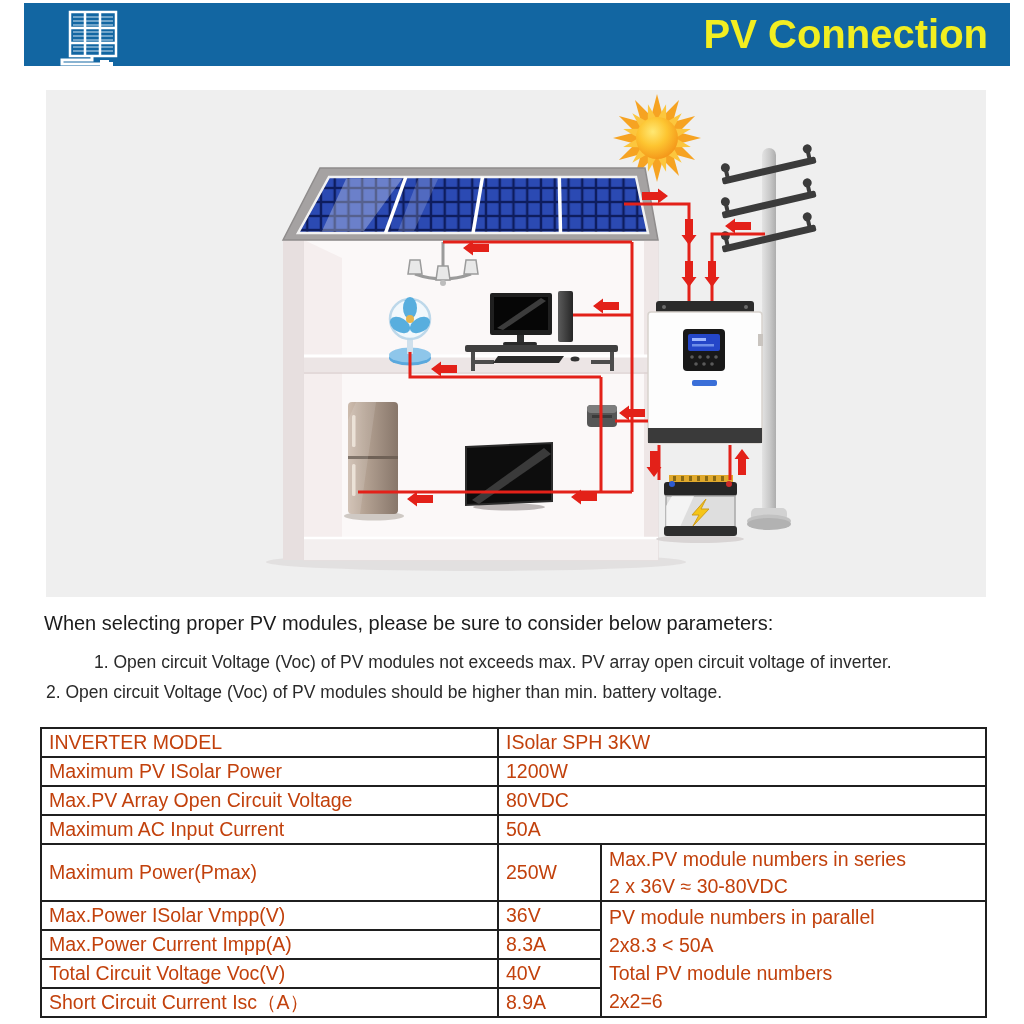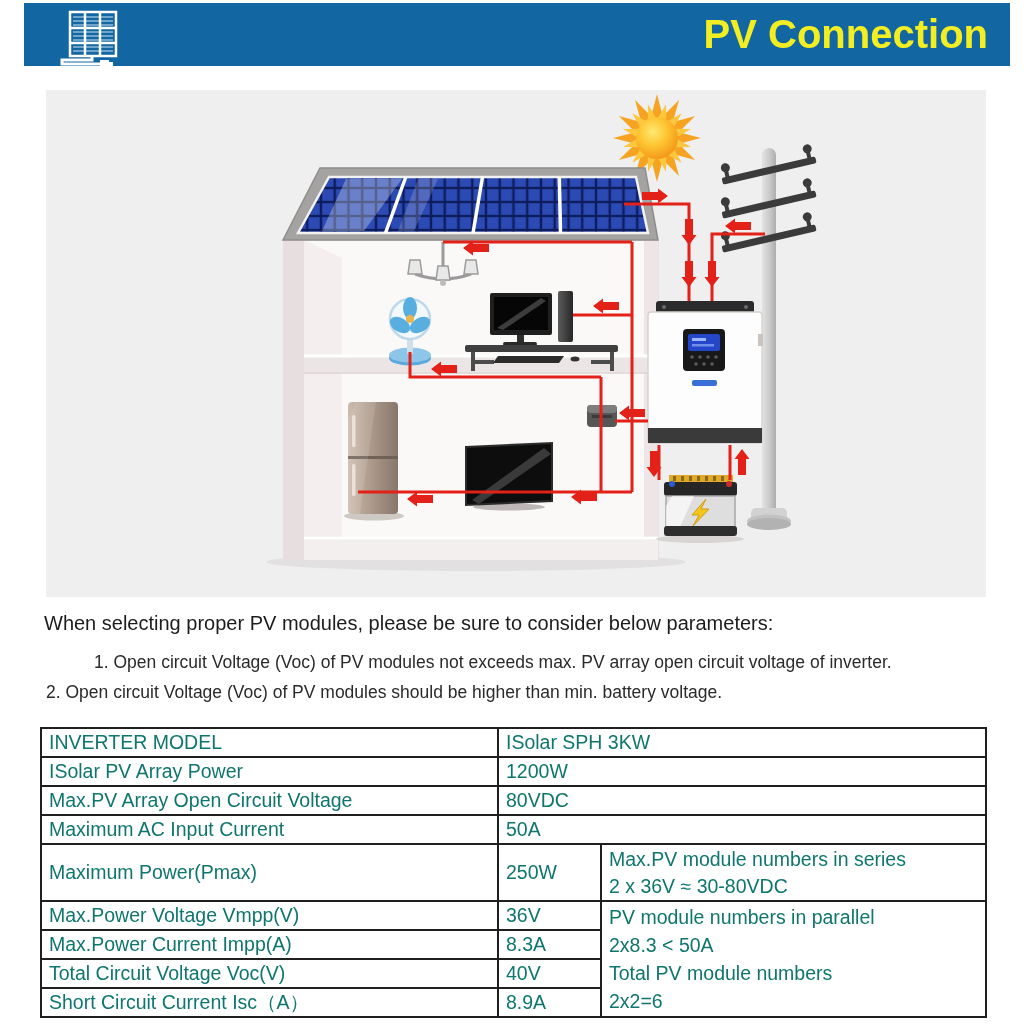--- a/index.html
+++ b/index.html
@@ -17,21 +17,21 @@
 
   
   .heading{left:44px;top:612px;width:950px;font-size:20px;color:#1c1c1c;}
   .note{left:46px;width:950px;font-size:17.5px;color:#2a2a2a;}
   .note1{top:652px;margin-left:48px;}
   .note2{top:682px;}
 
   
   .spec-table-wrap{left:40px;top:727px;}
   table.spec{border-collapse:collapse;table-layout:fixed;width:945px;
-    font-size:19.5px;color:#0f766e;}
+    font-size:19.5px;color:#c2410c;}
   table.spec td{border:2px solid #1f1f1f;padding:0 0 0 7px;vertical-align:middle;
     height:27px;white-space:nowrap;overflow:hidden;}
   table.spec td.tall{height:55px;}
   table.spec td.notes{line-height:27px;white-space:normal;}
   table.spec td.merged{line-height:28px;white-space:normal;vertical-align:middle;}
 </style>
 </head>
 <body>
 
 <div class="abs header">
@@ -320,41 +320,41 @@
         <col style="width:457px">
         <col style="width:103px">
         <col style="width:385px">
       </colgroup>
   <tbody>
         <tr>
     <td>INVERTER MODEL</td>
     <td colspan="2">ISolar SPH 3KW</td>
   </tr>
   <tr>
-    <td>ISolar PV Array Power</td>
+    <td>Maximum PV ISolar Power</td>
     <td colspan="2">1200W</td>
   </tr>
   <tr>
     <td>Max.PV Array Open Circuit Voltage</td>
     <td colspan="2">80VDC</td>
   </tr>
   <tr>
     <td>Maximum AC Input Current</td>
     <td colspan="2">50A</td>
   </tr>
   <tr>
     <td class="tall">Maximum Power(Pmax)</td>
     <td class="tall">250W</td>
     <td class="tall notes">
       <div>Max.PV module numbers in series</div>
       <div>2 x 36V ≈ 30-80VDC</div>
     </td>
   </tr>
   <tr>
-    <td>Max.Power Voltage Vmpp(V)</td>
+    <td>Max.Power ISolar Vmpp(V)</td>
     <td>36V</td>
     <td rowspan="4" class="merged">
       <div>PV module numbers in parallel</div>
       <div>2x8.3 &lt; 50A</div>
       <div>Total PV module numbers</div>
       <div>2x2=6</div>
     </td>
   </tr>
   <tr>
     <td>Max.Power Current Impp(A)</td>

